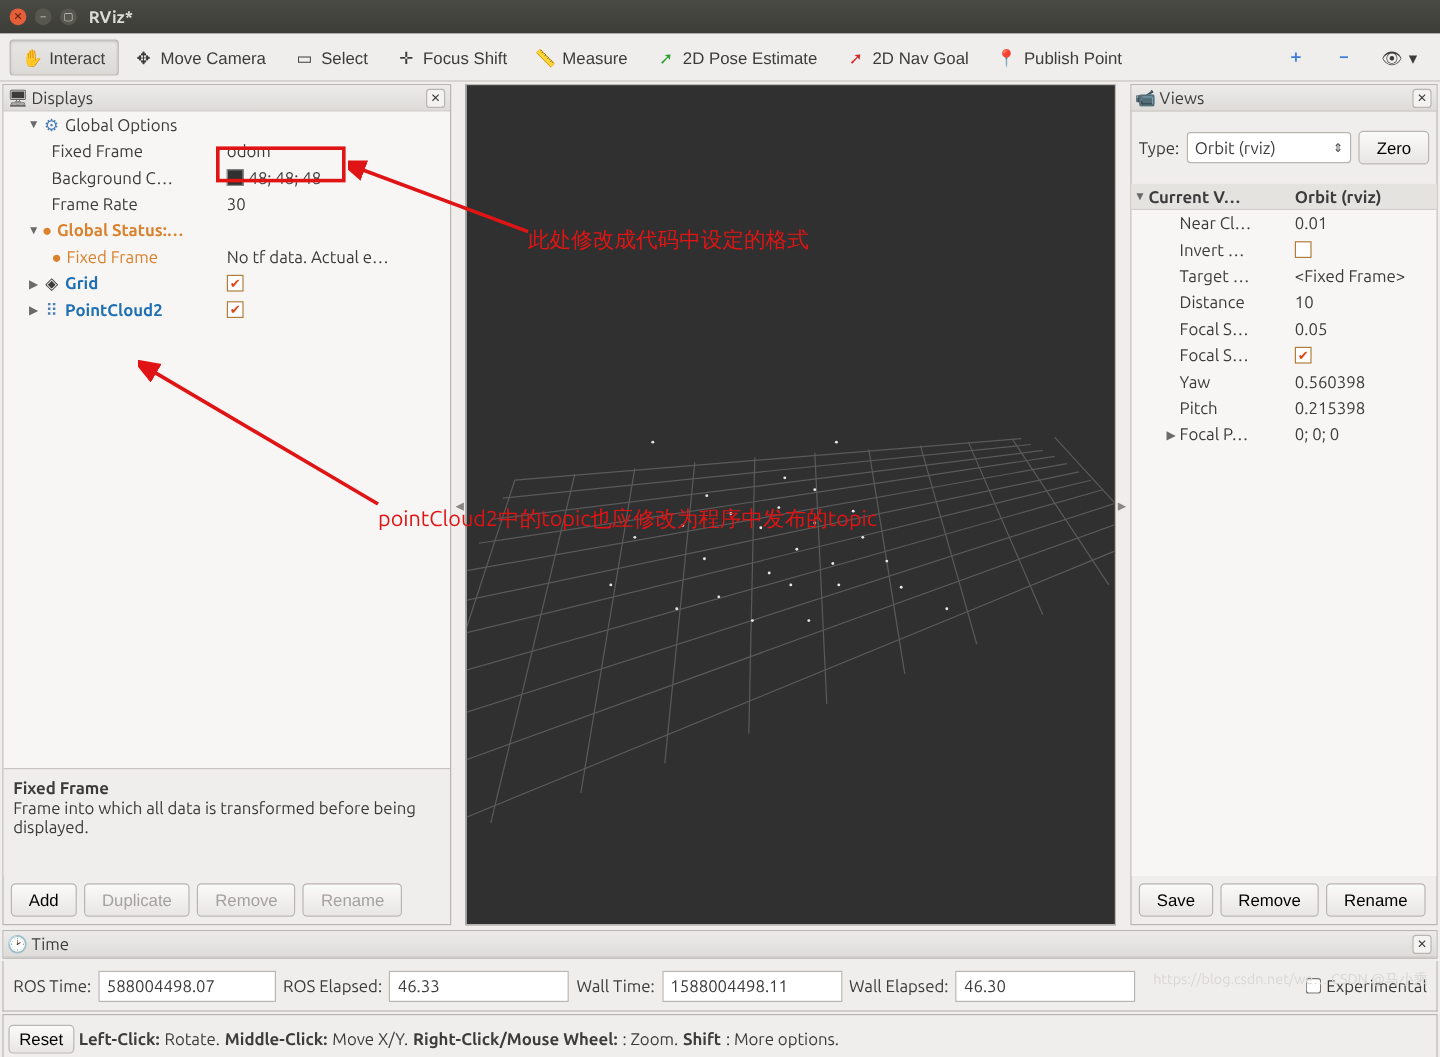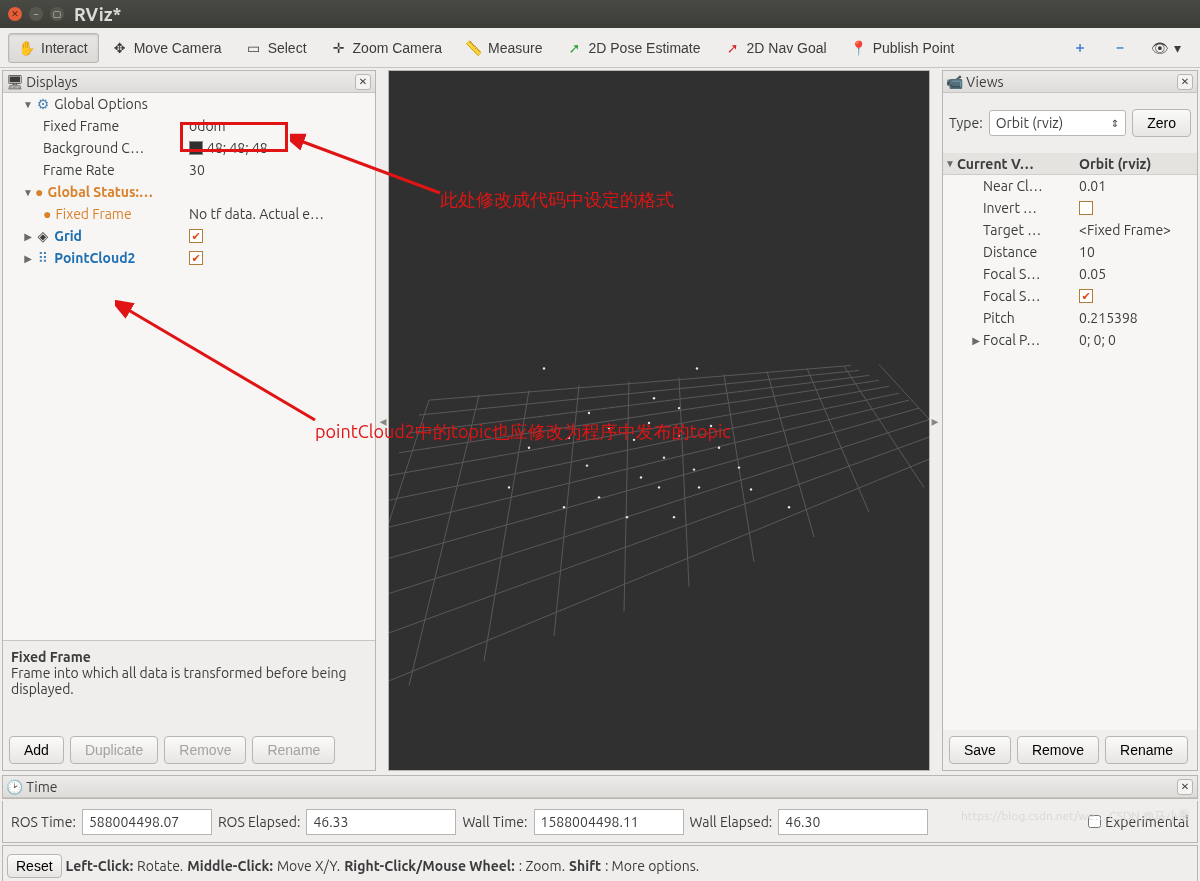--- a/index.html
+++ b/index.html
@@ -1,21 +1,21 @@
 <!DOCTYPE html>
 <html><head>
 <meta charset="utf-8">
 <style>
   * { box-sizing: border-box; margin: 0; padding: 0; }
   body { font-family: "Ubuntu", "Liberation Sans", sans-serif; font-size: 14px; background: #f0eeed; width: 1200px; height: 881px; overflow: hidden; color: #3c3c3c; position: relative; }
   .titlebar { height: 28px; background: linear-gradient(to bottom, #4a4a44, #3d3d38); display: flex; align-items: center; padding: 0 8px; color: #dcdcd8; }
   .win-btns { display: flex; gap: 7px; margin-right: 10px; }
   .win-btn { width: 14px; height: 14px; border-radius: 50%; background: #575750; display:flex; align-items:center; justify-content:center; font-size:9px; color:#ccc; }
   .win-btn.close { background: #e45e3a; color:#5a1f0d; }
-  .titlebar-text { font-weight: bold; font-size: 18px; }
+  .titlebar-text { font-weight: bold; font-size: 14px; }
   .toolbar { height: 40px; background: #f0eeed; border-bottom: 1px solid #c7c4c1; display: flex; align-items: center; padding: 4px 8px; gap: 2px; }
   .tb-btn { height: 30px; padding: 0 10px; display: flex; align-items: center; gap: 6px; border: 1px solid transparent; border-radius: 3px; background: transparent; font-size: 14px; color:#3c3c3c; }
   .tb-btn.active { background: linear-gradient(to bottom,#e8e6e4,#dcdad7); border:1px solid #b9b6b2; box-shadow: inset 0 1px 2px rgba(0,0,0,.15); }
   .tb-spacer { flex:1; }
   .ico { width:16px; height:16px; display:inline-flex; align-items:center; justify-content:center; }
   .main { display:flex; height: calc(881px - 28px - 40px - 36px - 42px - 30px); }
   .panel { border:1px solid #b9b6b2; margin:2px; display:flex; flex-direction:column; background:#f0eeed; }
   .panel-hdr { height:22px; background:linear-gradient(to bottom,#ecebe9,#dedcd9); border-bottom:1px solid #c7c4c1; display:flex; align-items:center; padding:0 4px; font-size:14px; }
   .panel-hdr .xbtn { margin-left:auto; width:16px; height:16px; border:1px solid #b9b6b2; border-radius:3px; display:flex; align-items:center; justify-content:center; font-size:10px; background:#f4f3f1; }
   .left { width: 378px; display:flex; flex-direction:column; }
@@ -74,21 +74,21 @@
   <button class="tb-btn">
       <span class="ico">✥</span>
       <span>Move Camera</span>
     </button>
   <button class="tb-btn">
       <span class="ico">▭</span>
       <span>Select</span>
     </button>
   <button class="tb-btn">
       <span class="ico">✛</span>
-      <span>Zoom Camera</span>
+      <span>Focus Shift</span>
     </button>
   <button class="tb-btn">
       <span class="ico">📏</span>
       <span>Measure</span>
     </button>
   <button class="tb-btn">
       <span class="ico" style="color:#2ca02c">➚</span>
       <span>2D Pose Estimate</span>
     </button>
   <button class="tb-btn">
@@ -270,20 +270,24 @@
             <span class="lbl">Focal S…</span>
             <span class="val">0.05</span>
           </div>
         <div class="row indent2">
             <span class="lbl">Focal S…</span>
             <span class="val">
               <span class="chk on"></span>
             </span>
           </div>
         <div class="row indent2">
+            <span class="lbl">Yaw</span>
+            <span class="val">0.560398</span>
+          </div>
+        <div class="row indent2">
             <span class="lbl">Pitch</span>
             <span class="val">0.215398</span>
           </div>
         <div class="row indent2">
             <span class="exp" style="margin-left:-14px">▶</span>
             <span class="lbl">Focal P…</span>
             <span class="val">0; 0; 0</span>
           </div>
       </div>
       <div class="btnrow">
@@ -297,21 +301,21 @@
 
 <div class="panel" style="margin:2px">
   <div class="panel-hdr">
     <span class="ico">🕑</span>&nbsp;
     <span>Time</span>
     <span class="xbtn">✕</span>
   </div>
 </div>
 <div class="time-body">
   <span>ROS Time:</span>
-  <span class="txtin" style="width:130px">588004498.07</span>
+  <span class="txtin" style="width:148px">588004498.07</span>
   <span>ROS Elapsed:</span>
   <span class="txtin" style="width:150px">46.33</span>
   <span>Wall Time:</span>
   <span class="txtin" style="width:150px">1588004498.11</span>
   <span>Wall Elapsed:</span>
   <span class="txtin" style="width:150px">46.30</span>
   <div style="flex:1"></div>
   <label style="display:flex;align-items:center;gap:4px">
       <input type="checkbox" style="">
       <span>Experimental</span>

